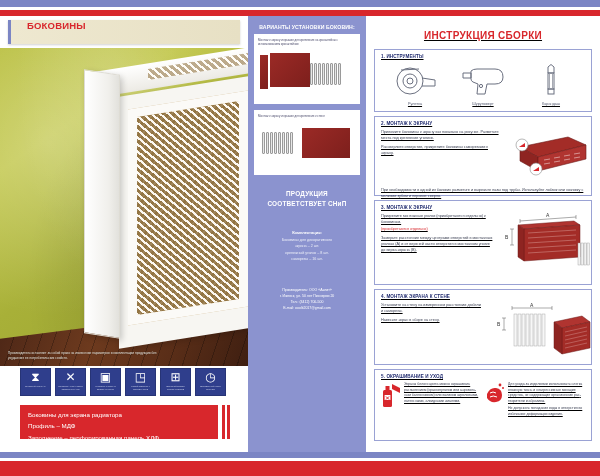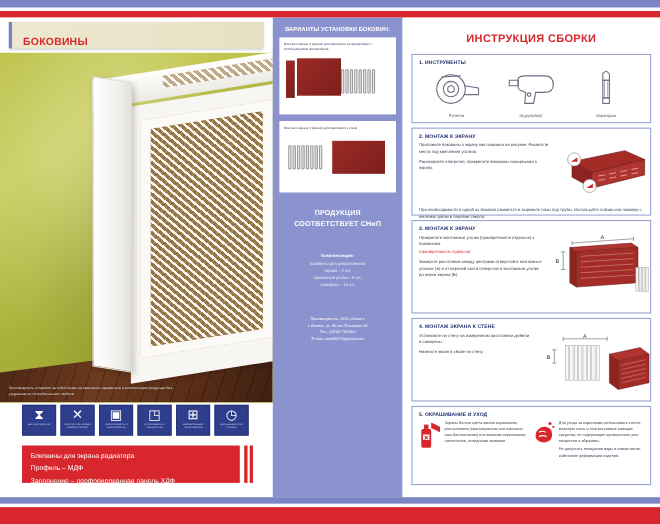--- a/index.html
+++ b/index.html
@@ -21,21 +21,21 @@
   .band-white-bot { position:absolute; left:0; top:458px; width:600px; height:3px; background:#ffffff; }
   .band-red-bot { position:absolute; left:0; top:461px; width:600px; height:15px; background:#d8272c; }
 
   
   .left-col { position:absolute; left:0; top:16px; width:248px; height:436px; background:#ffffff; }
 
   .title-bar {
     position:absolute; left:8px; top:4px; width:232px; height:24px;
     background: linear-gradient(to right,#eee8d0,#e7e0c4);
     border-left:3px solid #7b85c4;
-    display:flex; align-items:flex-end; padding-left:10px;
+    display:flex; align-items:flex-start; padding-left:16px;
     box-shadow: 0 1px 2px rgba(0,0,0,.18);
   }
   .title-bar .t-red { color:#d8272c; font-weight:bold; font-size:9.5px; letter-spacing:.2px; }
   .title-bar .t-blue { color:#33418e; font-weight:bold; font-size:9.5px; letter-spacing:.2px; margin-left:3px; }
 
   .photo {
     position:absolute; left:0; top:32px; width:248px; height:318px;
     overflow:hidden;
     background: linear-gradient(145deg,#b9bf3f 0%,#c3c84f 25%,#a8b038 55%,#9aa330 100%);
   }
@@ -130,21 +130,21 @@
   .vr-rad i { display:inline-block; width:3px; height:22px; background: linear-gradient(to right,#ffffff,#cfcfcf); border:.5px solid #9a9a9a; margin-right:1px; border-radius:1px; }
 
   .mid-claim { color:#ffffff; text-align:center; font-size:6.4px; font-weight:bold; line-height:1.5; margin:14px 6px 0; letter-spacing:.2px; }
   .mid-kit { text-align:center; margin:22px 8px 0; }
   .mid-kit .kt { color:#ffffff; font-size:4px; font-weight:bold; margin-bottom:2px; }
   .mid-kit .kl { color:#eceef8; font-size:3.7px; line-height:1.65; }
   .mid-contact { margin:26px 6px 0; text-align:center; }
   .mid-contact div { color:#ffffff; font-size:3.5px; line-height:1.7; }
 
   
-  .right-col { position:absolute; left:366px; top:16px; width:234px; height:436px; background:#ffffff; }
+  .right-col { position:absolute; left:366px; top:16px; width:234px; height:436px; background:#ffffff;text-decoration:underline; }
   .right-head { color:#d8272c; font-weight:bold; font-size:10px; text-align:center; padding:14px 0 8px; letter-spacing:.3px; }
 
   .step {
     position:relative; margin:0 8px 4px; border:1px solid #9aa2d4;
     padding:4px 6px 5px; background:#ffffff;
   }
   .step-title { color:#1f2a6e; font-weight:bold; font-size:4.6px; margin-bottom:3px; letter-spacing:.1px; }
   .step-body { display:flex; gap:5px; }
   .step-text { flex:1; }
   .step-text p { color:#3a3f52; font-size:3.8px; line-height:1.6; margin-bottom:3px; }

